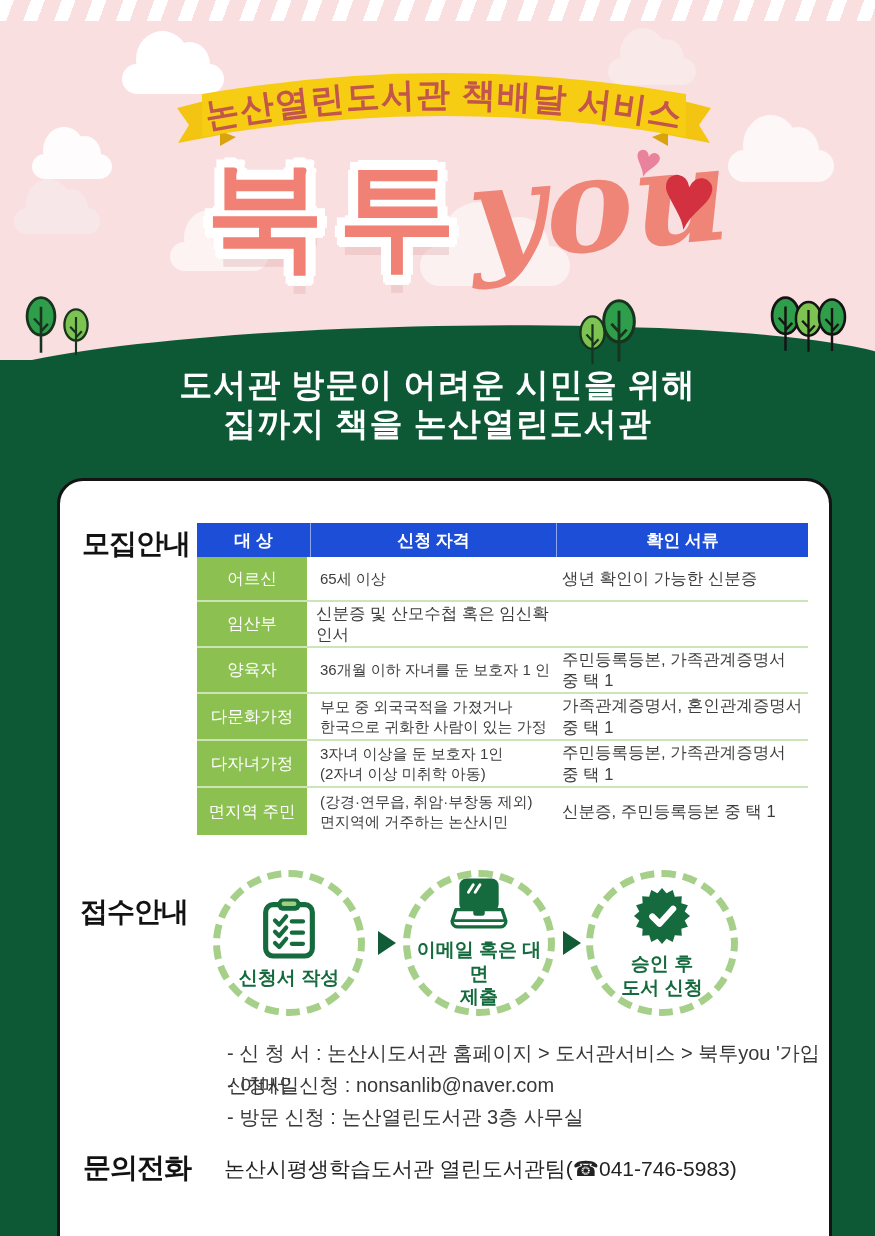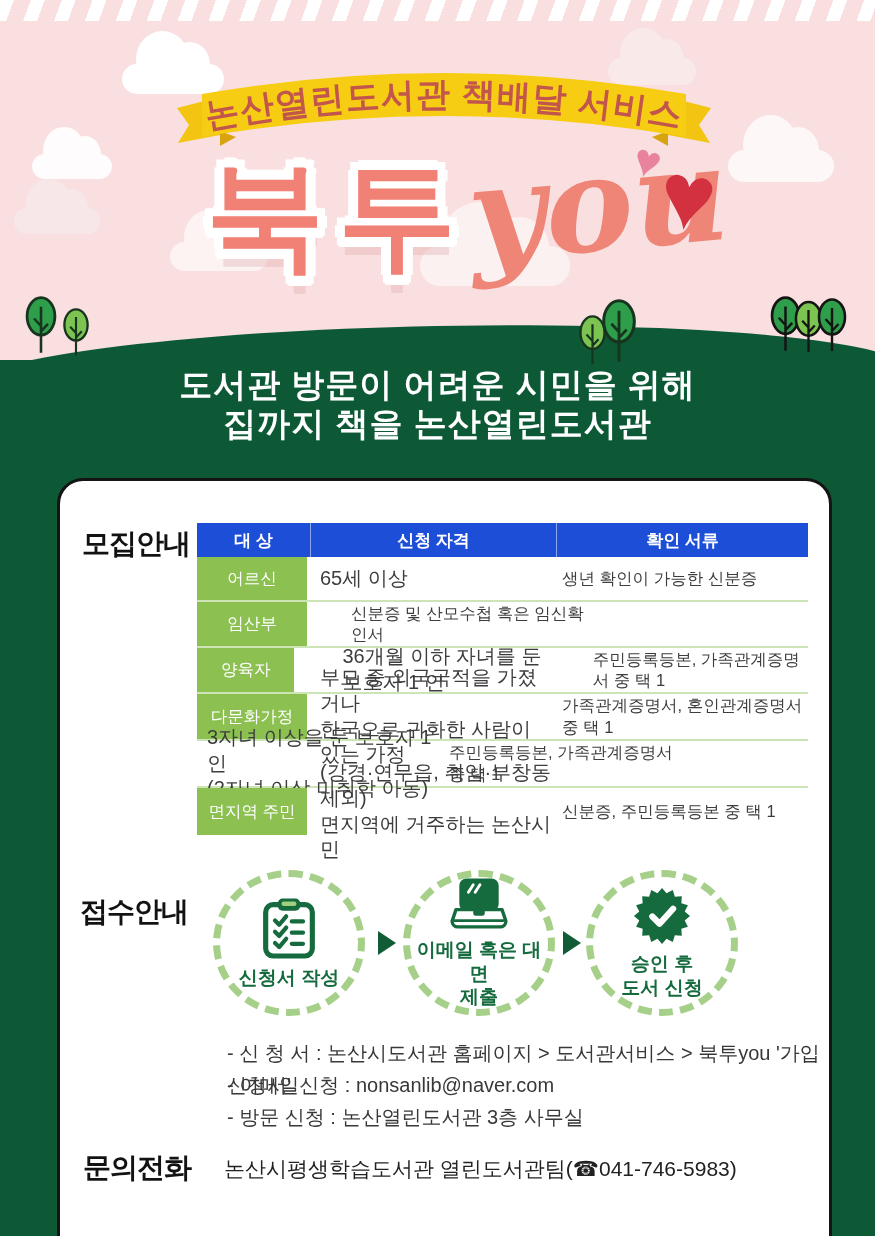--- a/index.html
+++ b/index.html
@@ -69,27 +69,27 @@
   .th.c3{width:252px;border-left:1px solid rgba(255,255,255,0.5);}
   .trow{display:flex;border-top:2px solid #cde4b6;}
   .trow.first{border-top:none;}
   .tlabel{
     width:113px;background:#8cc152;color:#fff;font-size:16.5px;
     display:flex;align-items:center;justify-content:center;
     border-right:3px solid #fff;box-sizing:border-box;text-align:center;
   }
   .tqual{
     width:246px;box-sizing:border-box;padding-left:10px;
-    display:flex;align-items:center;font-size:20px;color:#3d3d3d;line-height:1.28;white-space:pre-line;
+    display:flex;align-items:center;font-size:15px;color:#3d3d3d;line-height:1.28;white-space:pre-line;
   }
   .tdocs{
     width:249px;box-sizing:border-box;padding-left:6px;
     display:flex;align-items:center;font-size:16.5px;color:#3d3d3d;line-height:1.28;white-space:pre-line;
   }
-  .h43{height:43px;} .h44{height:44px;gap:35px;} .h45{height:45px;} .h47{height:47px;}
+  .h43{height:43px;} .h44{height:44px;} .h45{height:45px;} .h47{height:47px;}
   
   .step-circle{
     position:absolute;width:152px;height:146px;box-sizing:border-box;
     border:7px dashed #a6d089;border-radius:50%;background:#fff;
     display:flex;flex-direction:column;align-items:center;justify-content:center;gap:7px;
   }
   .step-label{
     color:#156b3d;font-weight:bold;font-size:19px;text-align:center;line-height:1.25;white-space:pre-line;
   }
   .step-arrow{
@@ -192,20 +192,21 @@
       <div class="tqual">36개월 이하 자녀를 둔 보호자 1 인</div>
       <div class="tdocs">주민등록등본, 가족관계증명서 중 택 1</div>
     </div>
     <div class="trow h45">
       <div class="tlabel">다문화가정</div>
       <div class="tqual">부모 중 외국국적을 가졌거나
 한국으로 귀화한 사람이 있는 가정</div>
       <div class="tdocs">가족관계증명서, 혼인관계증명서 중 택 1</div>
     </div>
     <div class="trow h45">
+      <div class="tlabel">다자녀가정</div>
       <div class="tqual">3자녀 이상을 둔 보호자 1인
 (2자녀 이상 미취학 아동)</div>
       <div class="tdocs">주민등록등본, 가족관계증명서 중 택 1</div>
     </div>
     <div class="trow h47">
       <div class="tlabel">면지역 주민</div>
       <div class="tqual">(강경·연무읍, 취암·부창동 제외)
 면지역에 거주하는 논산시민</div>
       <div class="tdocs">신분증, 주민등록등본 중 택 1</div>
     </div>

